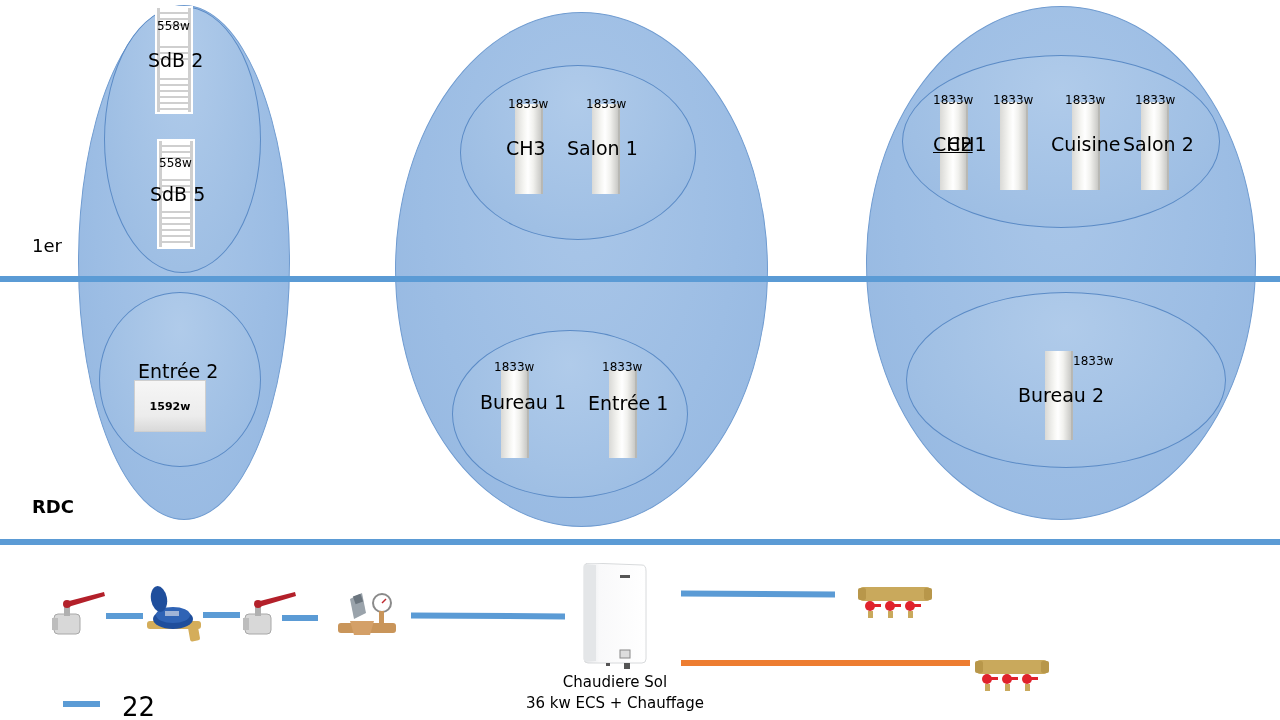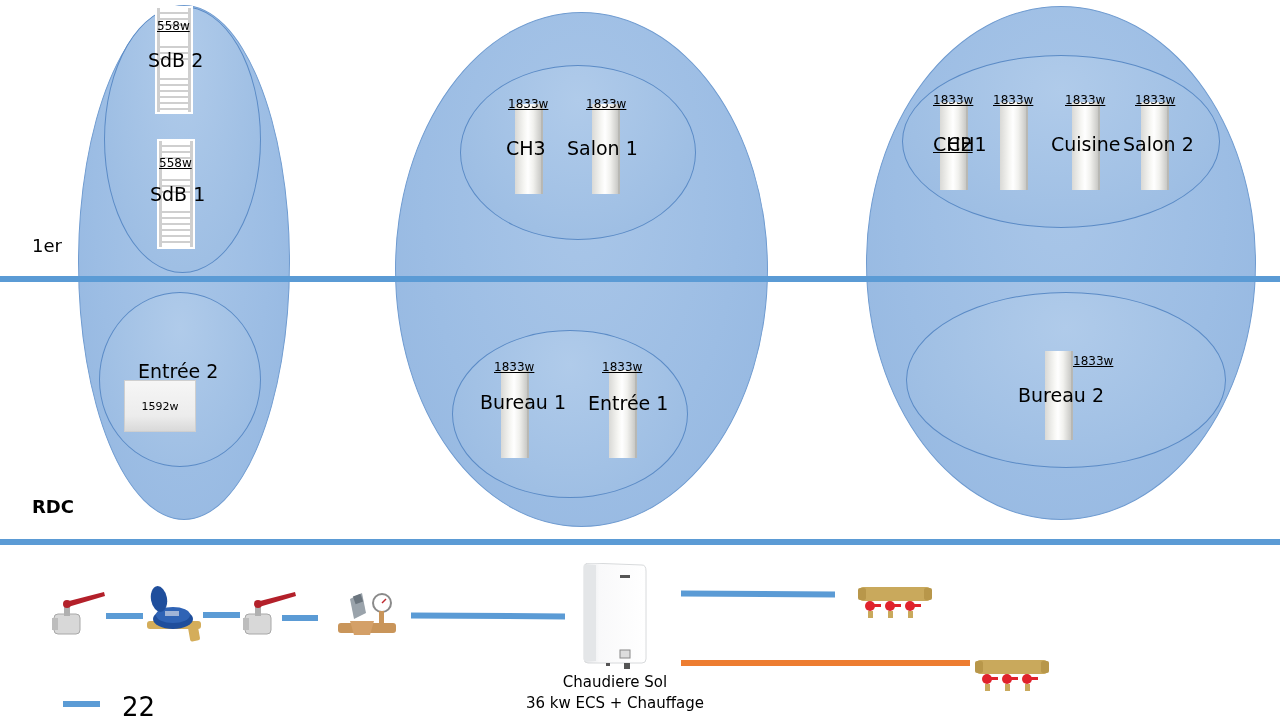--- a/index.html
+++ b/index.html
@@ -35,21 +35,21 @@
     .towel .rail {
       position: absolute; left: 4px; right: 4px; height: 2px; background: #cfcfcf;
     }
     .towel .side { position: absolute; top: 2px; bottom: 2px; width: 3px; background: #cfcfcf; }
     .panel-rad {
       position: absolute; width: 72px; height: 52px;
       background: linear-gradient(180deg, #f6f6f6 0%, #ececec 70%, #d9d9d9 100%);
       border: 1px solid #cfcfcf; box-sizing: border-box;
       font-size: 11px; text-align: center; line-height: 52px;
     }
-    .watt { position: absolute; font-size: 12px; font-family: "DejaVu Sans", sans-serif; white-space: nowrap; text-decoration: underline; }
+    .watt { position: absolute; font-size: 12px; font-family: "DejaVu Sans", sans-serif; white-space: nowrap; }
     .rname { position: absolute; font-size: 19px; font-family: "DejaVu Sans", sans-serif; white-space: nowrap; }
     .pipe { position: absolute; height: 5px; background: #5b9bd5; }
     .pipe.hot { background: #ed7d31; }
     .caption { position: absolute; font-size: 15px; text-align: center; white-space: nowrap; }
   </style>
 </head>
 <body>
 
 <div class="zone" style="left:78px; top:5px; width:212px; height:515px;"></div>
 <div class="zone" style="left:395px; top:12px; width:373px; height:515px;"></div>
@@ -96,24 +96,24 @@
     <div class="rail" style="top:46px"></div>
     <div class="rail" style="top:52px"></div>
   <div class="rail" style="top:72px"></div>
     <div class="rail" style="top:78px"></div>
     <div class="rail" style="top:84px"></div>
     <div class="rail" style="top:90px"></div>
     <div class="rail" style="top:96px"></div>
     <div class="rail" style="top:102px"></div>
 </div>
 <div class="watt" style="left:159px; top:156px;">558w</div>
-<div class="rname" style="left:150px; top:183px;">SdB 1</div>
+<div class="rname" style="left:150px; top:183px;">SdB 5</div>
 
 <div class="rname" style="left:138px; top:360px;">Entrée 2</div>
-<div class="panel-rad" style="left:124px; top:380px;">
+<div class="panel-rad" style="left:134px; top:380px;font-weight:bold;">
   <span>1592w</span>
 </div>
 
 <div class="rad" style="left:515px; top:104px; height:90px;"></div>
 <div class="watt" style="left:508px; top:97px;">1833w</div>
 <div class="rname" style="left:506px; top:137px;">CH3</div>
 
 <div class="rad" style="left:592px; top:104px; height:90px;"></div>
 <div class="watt" style="left:586px; top:97px;">1833w</div>
 <div class="rname" style="left:567px; top:137px;">Salon 1</div>

